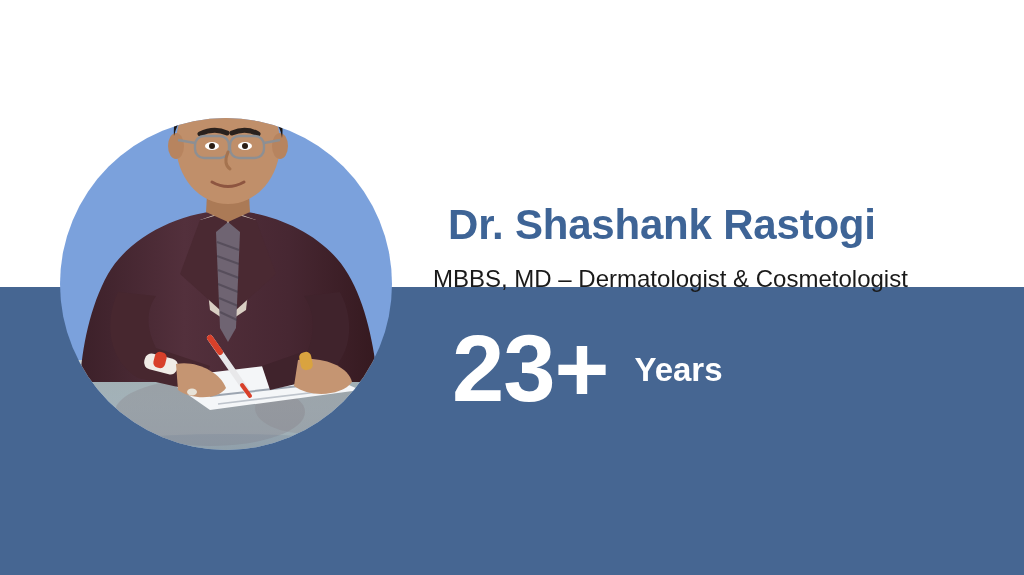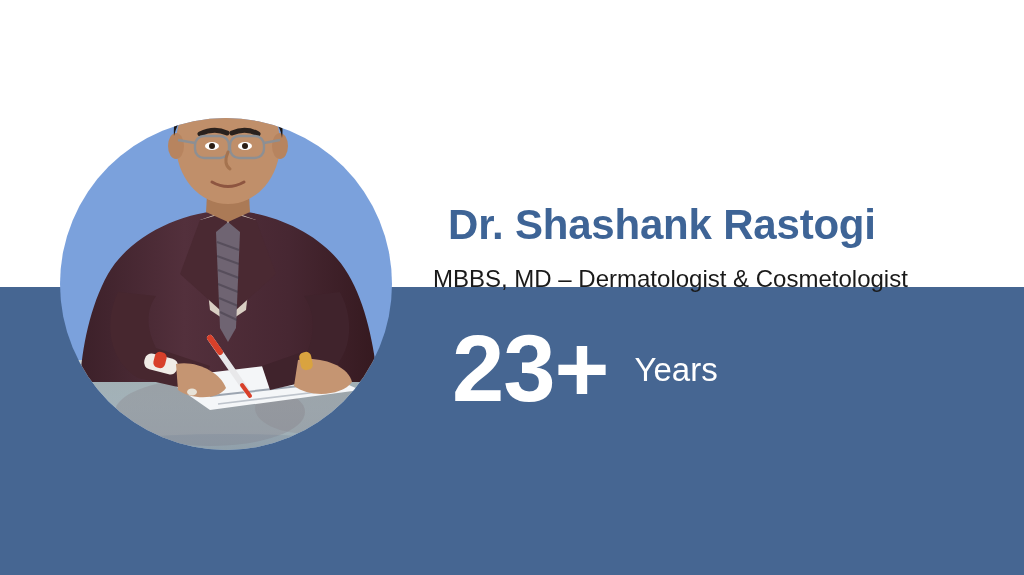--- a/index.html
+++ b/index.html
@@ -94,21 +94,21 @@
     font-size: 94px;
     font-weight: bold;
     line-height: 94px;
     color: #ffffff;
     letter-spacing: -1px;
   }
   #experience-label {
     margin-left: 26px;
     color: #ffffff;
     font-size: 33px;
-    font-weight: normal;
+    font-weight: bold;
     line-height: 51px;
     text-align: right;
   }
   #experience-label div { white-space: nowrap; }
 </style>
 </head>
 <body>
 
 <div id="banner">
 

